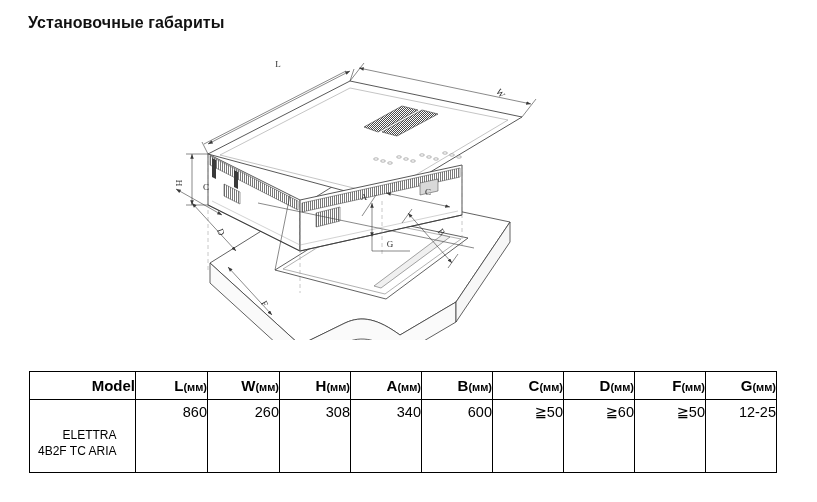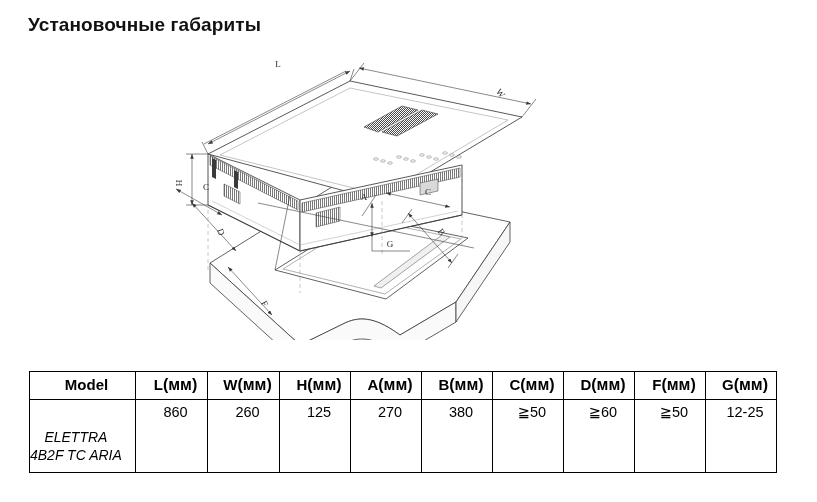--- a/index.html
+++ b/index.html
@@ -14,21 +14,21 @@
     font-family: "Liberation Sans", sans-serif;
     color: #000000;
     overflow: hidden;
   }
 
   
   #page-title {
     position: absolute;
     left: 28px;
     top: 14px;
-    font-size: 19px;
+    font-size: 16px;
     font-weight: bold;
     letter-spacing: 0.1px;
     color: #111111;
     white-space: nowrap;
   }
 
   
   #drawing-area {
     position: absolute;
     left: 150px;
@@ -57,53 +57,52 @@
   table#spec-table {
     border-collapse: collapse;
     width: 747px;
     table-layout: fixed;
   }
   table#spec-table th,
   table#spec-table td {
     border: 1.6px solid #000000;
     padding: 0;
     vertical-align: top;
-    text-align: center;
+    text-align: right;
   }
   table#spec-table thead th {
     height: 24px;
     font-size: 15px;
     font-weight: bold;
     padding: 1px 0 2px 8px;
     vertical-align: middle;
     white-space: nowrap;
   }
   .unit {
-    font-size: 16px;
+    font-size: 11px;
     font-weight: bold;
   }
   table#spec-table tbody td {
     height: 68px;
     font-size: 14.5px;
     font-weight: normal;
     padding: 4px 0 0 8px;
     line-height: 1.22;
   }
   td.model-cell {
     padding-top: 0;
     position: relative;
   }
   .model-name {
     position: absolute;
-    left: 0;
+    left: 8px;
     top: 28px;
-    font-size: 14px;
+    font-size: 12px;
     line-height: 1.32;
     white-space: pre-line;
-    font-style: italic;
   }
 </style>
 </head>
 <body>
 
 <div id="page-title">Установочные габариты</div>
 
 <div id="drawing-area">
   <svg id="drawing-svg" viewBox="0 0 400 285" xmlns="http://www.w3.org/2000/svg">
     <defs>
@@ -311,23 +310,23 @@
       </tr>
     </thead>
     <tbody>
       <tr>
         <td class="model-cell">
           <span class="model-name">ELETTRA
 4B2F TC ARIA</span>
         </td>
         <td>860</td>
         <td>260</td>
-        <td>125</td>
-        <td>270</td>
-        <td>380</td>
+        <td>308</td>
+        <td>340</td>
+        <td>600</td>
         <td>≧50</td>
         <td>≧60</td>
         <td>≧50</td>
         <td>12-25</td>
       </tr>
     </tbody>
   </table>
 </div>
 
 </body></html>

